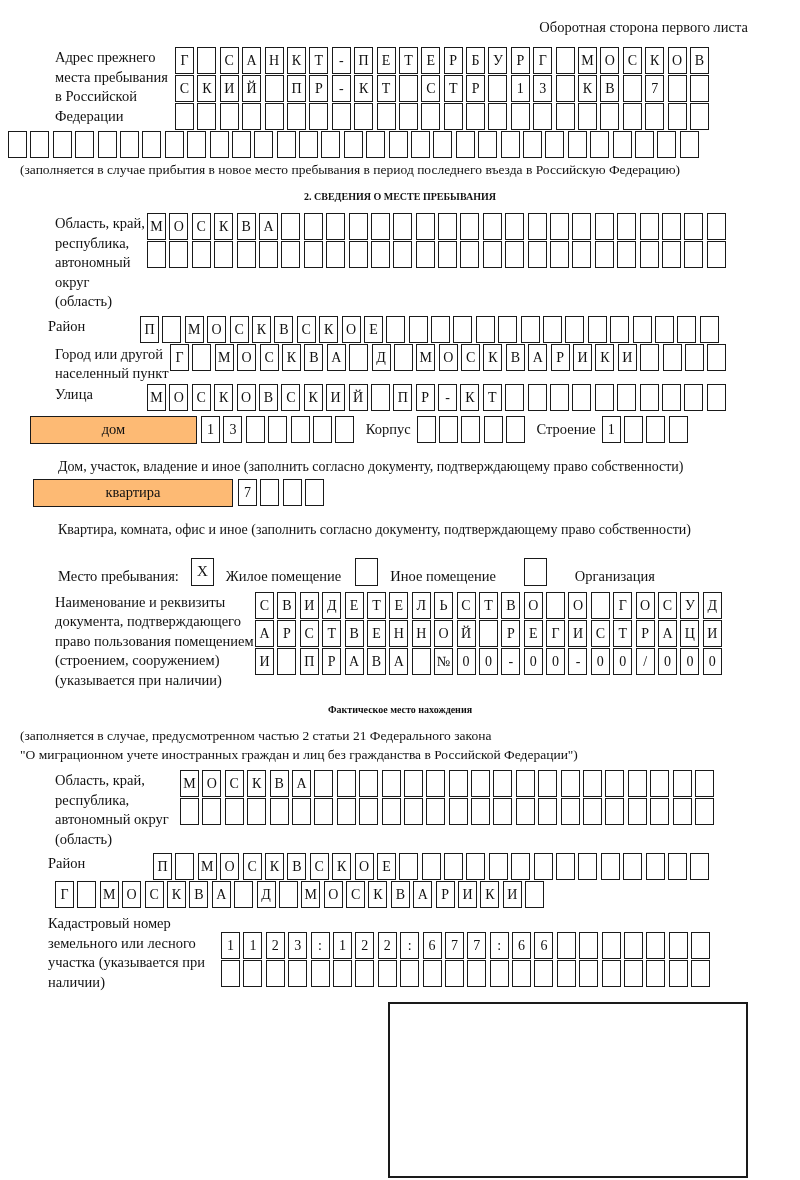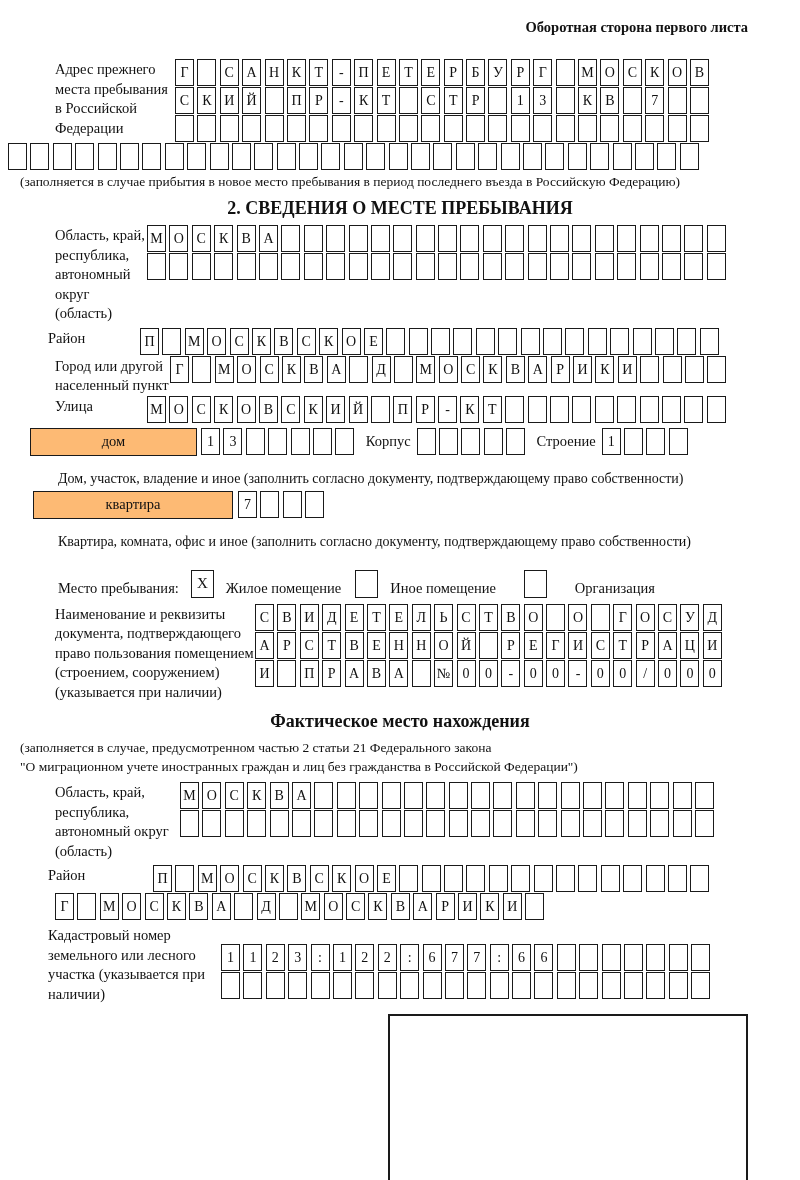--- a/index.html
+++ b/index.html
@@ -5,21 +5,21 @@
   * { box-sizing: content-box; }
   html, body { margin: 0; padding: 0; }
   body {
     width: 800px; height: 1180px; overflow: hidden;
     background: #ffffff; color: #111;
     font-family: "Liberation Serif", "DejaVu Serif", serif;
     font-size: 14.5px; line-height: 19px;
   }
   .page { position: relative; width: 800px; height: 1180px; }
 
-  .corner-note { text-align: right; padding: 18px 52px 0 0; font-size: 14.5px; font-weight: bold; }
+  .corner-note { text-align: right; padding: 18px 52px 0 0; font-size: 14.5px; }
 
   
   .cellrow { display: flex; flex-wrap: nowrap; margin-bottom: 1px; }
   .cell {
     display: inline-flex; align-items: center; justify-content: center;
     width: 17px; height: 25px; border: 1.5px solid #1a1a1a;
     margin-right: 3.4px; font-size: 14px; flex: none; background: #fff;
   }
   .checkbox {
     display: inline-flex; align-items: center; justify-content: center;
@@ -35,38 +35,38 @@
   .w105 { width: 105px; }
   .w115 { width: 115px; }
   .w120 { width: 120px; }
   .w125 { width: 125px; }
   .w173 { width: 173px; }
   .w181 { width: 181px; }
   .w200 { width: 200px; }
 
   .note-center { text-align: left; font-size: 13.5px; margin: 2px 20px 0 20px; }
   .note-left { margin-left: 58px; font-size: 14px; margin-top: 13px; margin-bottom: 3px; }
-  .sec-title { text-align: center; font-weight: bold; font-size: 18px; margin: 8px 0 7px 0; }
+  .sec-title { text-align: center; font-weight: bold; font-size: 10px; margin: 8px 0 7px 0; }
 
   .labelbox {
     display: inline-flex; align-items: center; justify-content: center;
     border: 1.6px solid #1a1a1a; height: 26px; flex: none;
     font-size: 14.5px; background: #fdba74;
   }
   .house-row { display: flex; align-items: flex-start; margin-left: 30px; margin-top: 4px; }
   .inline-word { font-size: 14.5px; padding: 4px 6px 0 8px; flex: none; }
 
   .stay-row { display: flex; align-items: flex-end; margin-left: 58px; margin-top: 19px; }
   .stay-row .opt-label { padding: 0 14px 0 12px; }
   .stay-row .lead { padding-right: 12px; }
 
   .stamp-box { margin-left: 388px; margin-top: 10px; width: 356px; height: 172px; border: 2px solid #1a1a1a; }
   .stamp-caption { margin-left: 345px; width: 420px; text-align: center; font-size: 14px; line-height: 27px; margin-top: 4px; }
 
-  .mt4 { margin-top: 4px; margin-left: 48px; } .mt6 { margin-top: 6px; } .mt10 { margin-top: 22px; }
+  .mt4 { margin-top: 4px; margin-left: 48px; } .mt6 { margin-top: 6px; } .mt10 { margin-top: 10px; }
 </style>
 </head>
 <body>
 
 <div class="page">
 
   <div class="corner-note">Оборотная сторона первого листа</div>
 
   <div class="fieldrow mt10">
     <div class="flabel w120">Адрес прежнего места пребывания в Российской Федерации</div>

